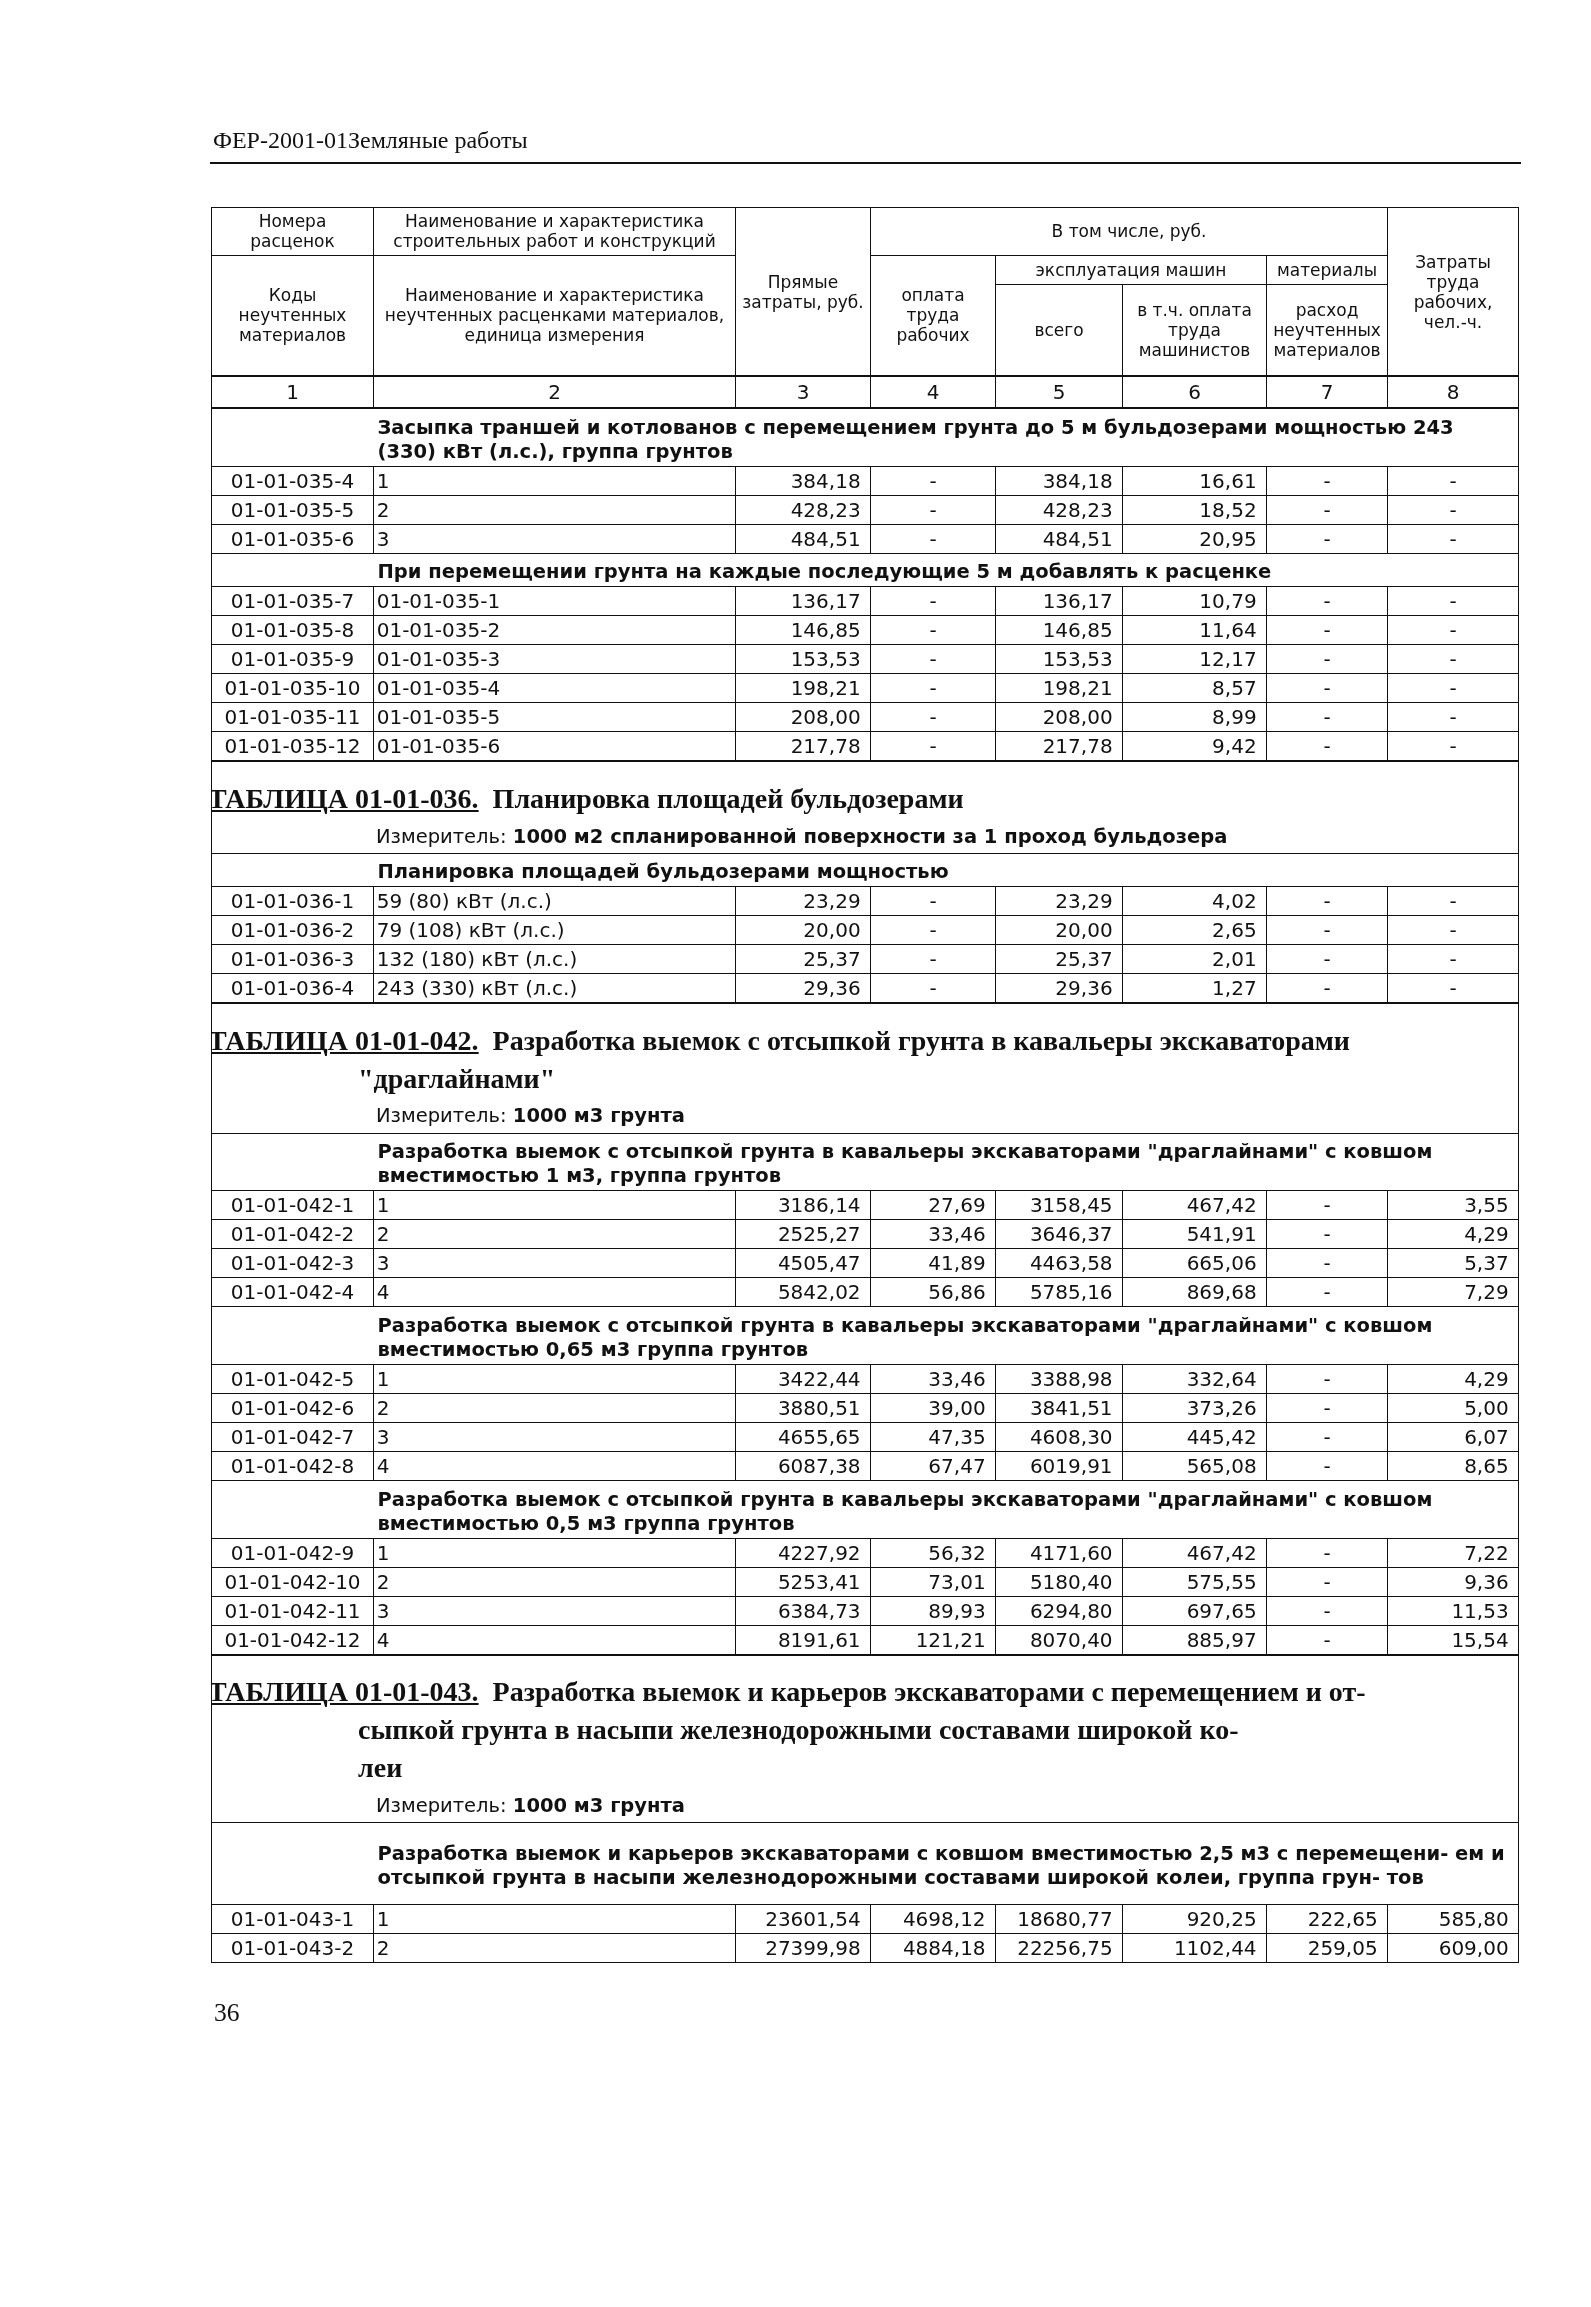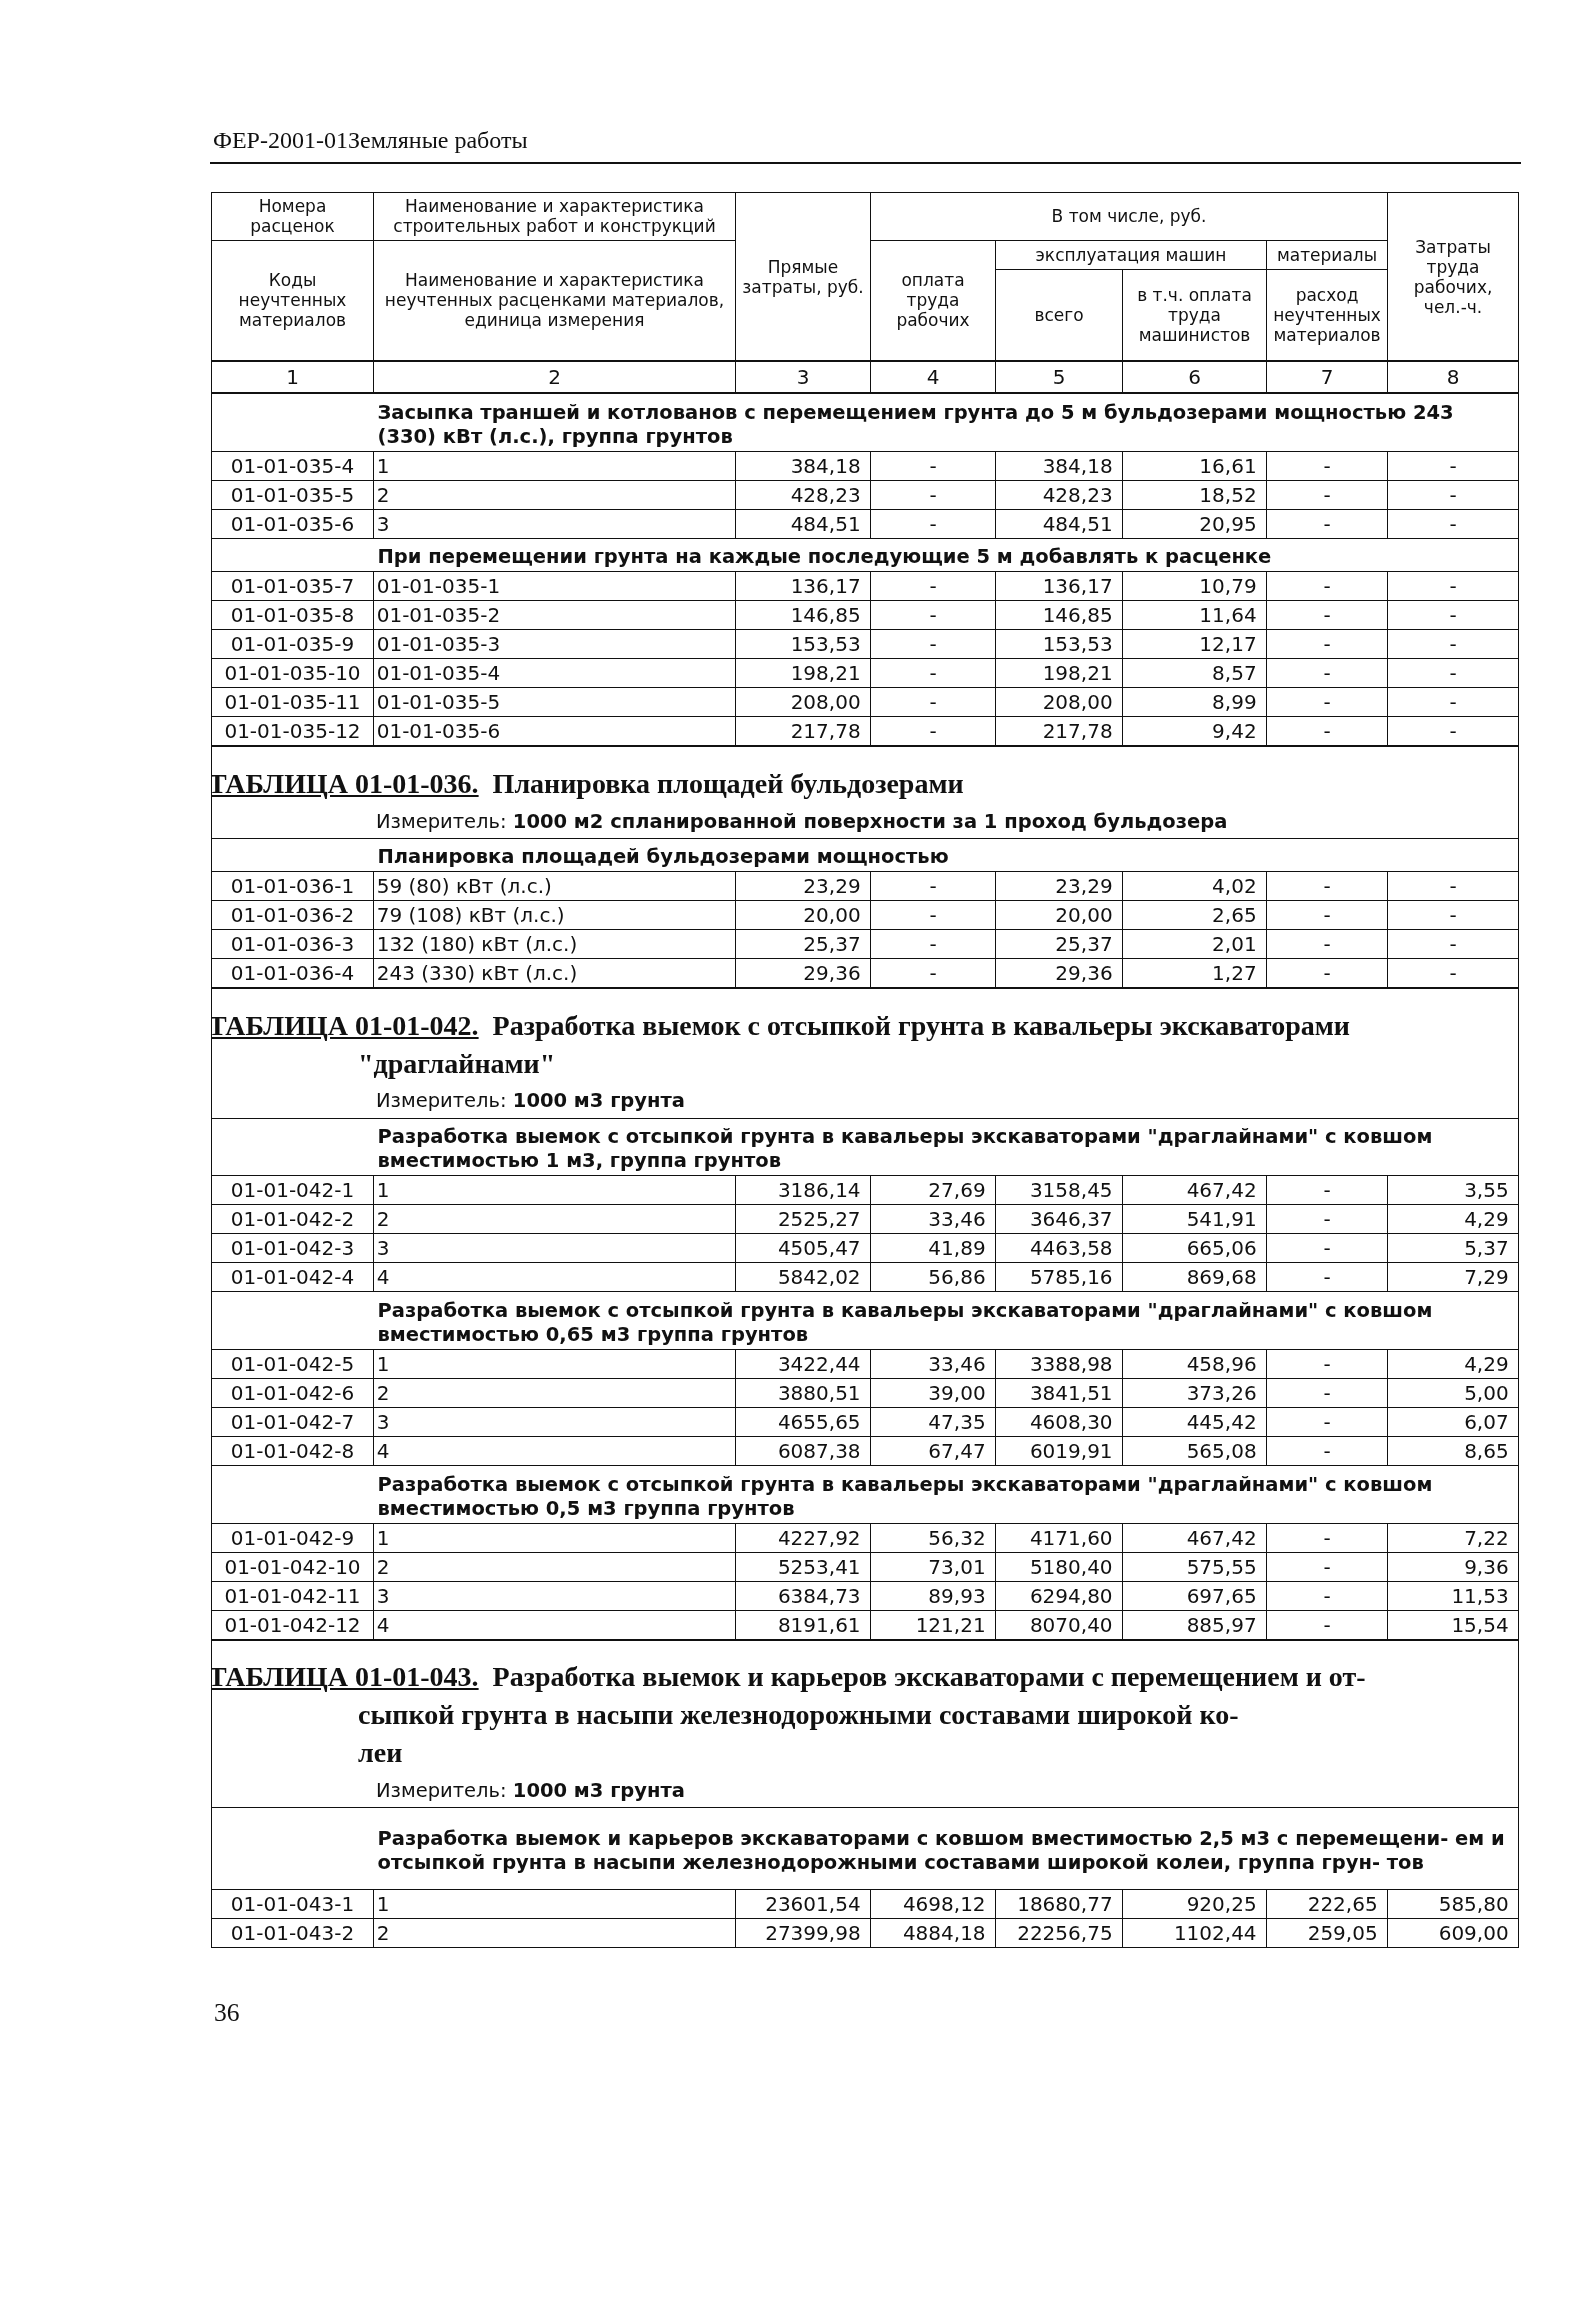--- a/index.html
+++ b/index.html
@@ -7,21 +7,21 @@
   .running-head {
     position: absolute; left: 213px; top: 127px;
     font-family: "Liberation Serif", serif; font-size: 24px; letter-spacing: 0px;
   }
   .running-head span + span { }
   .head-rule {
     position: absolute; left: 210px; top: 162px; width: 1311px; height: 0;
     border-top: 2px solid #111;
   }
   .doc-table {
-    position: absolute; left: 211px; top: 192px; width: 1308px;
+    position: absolute; left: 211px; top: 207px; width: 1308px;
     border-collapse: collapse; table-layout: fixed;
     font-family: "DejaVu Sans", sans-serif; font-size: 20px;
   }
   .doc-table col.c1 { width: 162px; }
   .doc-table col.c2 { width: 362px; }
   .doc-table col.c3 { width: 135px; }
   .doc-table col.c4 { width: 125px; }
   .doc-table col.c5 { width: 127px; }
   .doc-table col.c6 { width: 144px; }
   .doc-table col.c7 { width: 121px; }
@@ -308,21 +308,21 @@
       <tr class="sect">
         <td class="lead"></td>
         <td class="body" colspan="7" style="height: 50px;">Разработка выемок с отсыпкой грунта в кавальеры экскаваторами "драглайнами" с ковшом вместимостью 0,65 м3 группа грунтов</td>
       </tr>
       <tr class="drow">
         <td class="code">01-01-042-5</td>
         <td class="name">1</td>
         <td class="num">3422,44</td>
         <td class="num">33,46</td>
         <td class="num">3388,98</td>
-        <td class="num">458,96</td>
+        <td class="num">332,64</td>
         <td class="dash">-</td>
         <td class="num">4,29</td>
       </tr>
       <tr class="drow">
         <td class="code">01-01-042-6</td>
         <td class="name">2</td>
         <td class="num">3880,51</td>
         <td class="num">39,00</td>
         <td class="num">3841,51</td>
         <td class="num">373,26</td>

